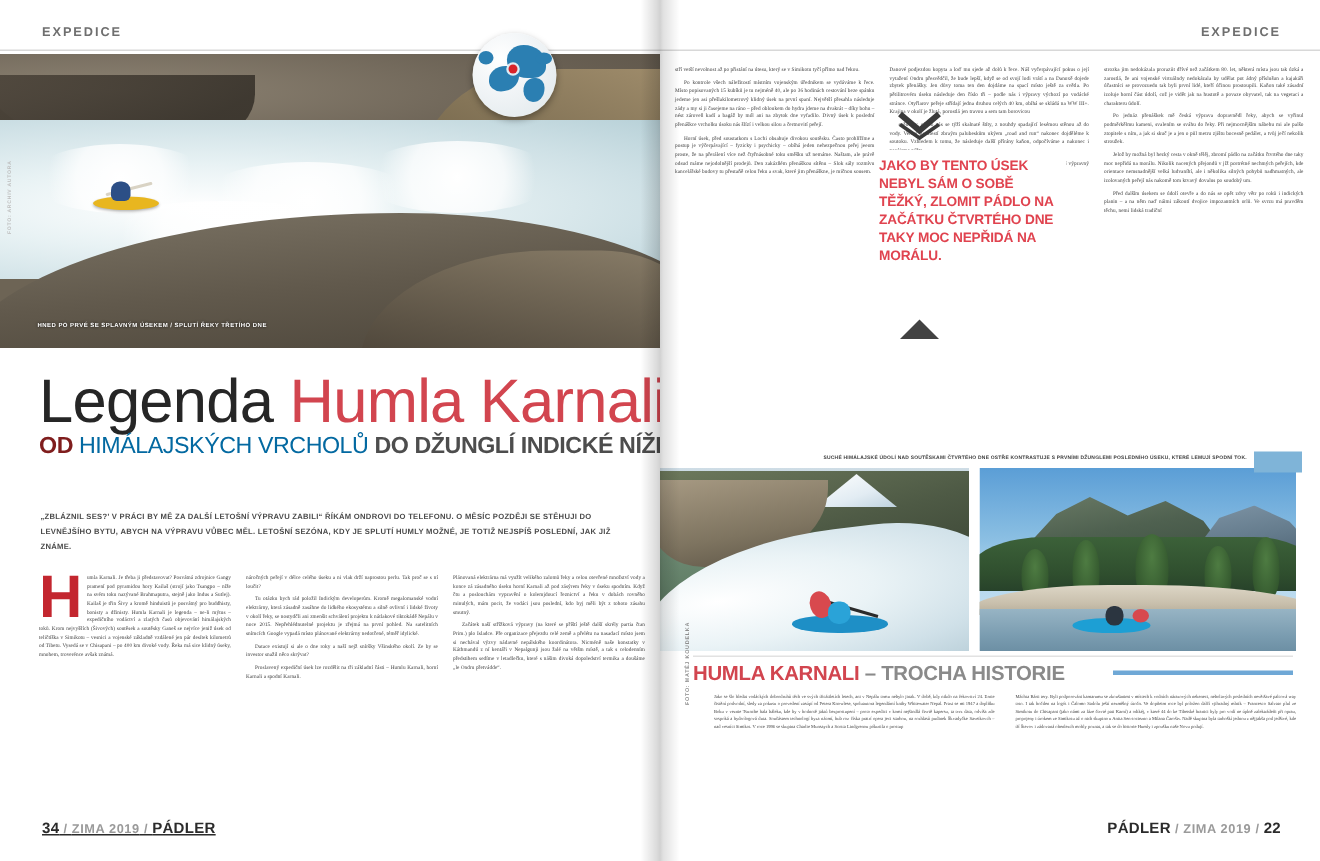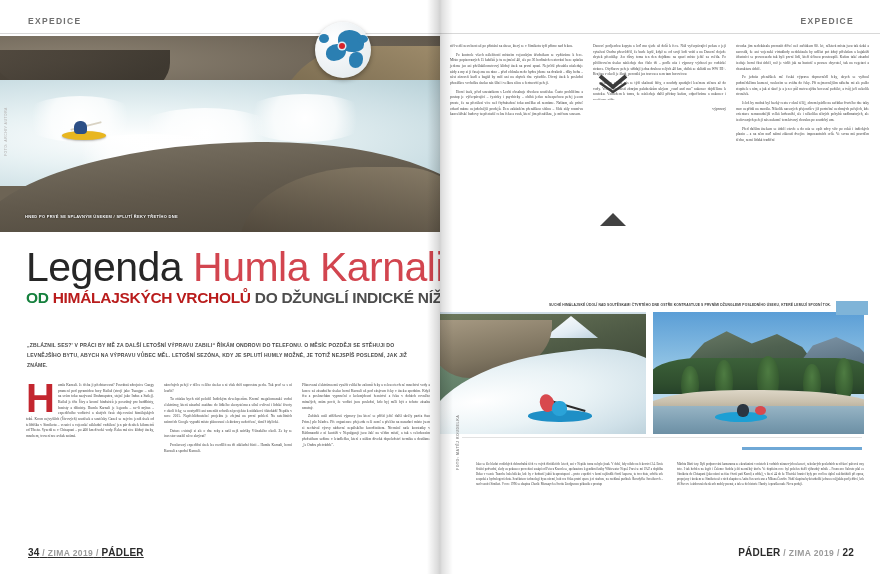--- a/index.html
+++ b/index.html
@@ -139,22 +139,22 @@
     white-space:nowrap;
   }
   #headline .h1 .w1{color:#262626;}
   #headline .h1 .w2{color:#d2454f;}
   #headline .sub{
     margin-top:3px;
     font-size:15.5px;font-weight:700;letter-spacing:-.3px;
     line-height:1.05;
     white-space:nowrap;
   }
-  #headline .sub .g{color:#15803d;font-weight:600;}
-  #headline .sub .b{color:#b91c1c;font-weight:700;}
+  #headline .sub .g{color:#7f1d1d;font-weight:600;}
+  #headline .sub .b{color:#0369a1;font-weight:400;}
   #headline .sub .d{color:#4d4d4d;font-weight:600;}
 
   #perex{
     position:absolute;left:27px;top:341px;width:392px;
     font-size:5.1px;line-height:1.95;letter-spacing:.18px;
     font-weight:700;color:#4a4a4a;text-transform:uppercase;
   }
 
   
   .cols3{
@@ -440,20 +440,21 @@
       </div>
     </div>
 
     <div id="pullBlank"></div>
     <div id="pullChevTop">
       <svg width="30" height="20" viewBox="0 0 30 20" aria-hidden="true">
         <polyline points="2,2 15,13 28,2" fill="none" stroke="#3a3a3a" stroke-width="4"></polyline>
         <polyline points="2,9 15,18 28,9" fill="none" stroke="#3a3a3a" stroke-width="2.5"></polyline>
       </svg>
     </div>
+    <div id="pullquote">JAKO BY TENTO ÚSEK NEBYL SÁM O SOBĚ TĚŽKÝ, ZLOMIT PÁDLO NA ZAČÁTKU ČTVRTÉHO DNE TAKY MOC NEPŘIDÁ NA MORÁLU.</div>
     <div id="pullTri"></div>
 
     <div id="stripCap">SUCHÉ HIMÁLAJSKÉ ÚDOLÍ NAD SOUTĚSKAMI ČTVRTÉHO DNE OSTŘE KONTRASTUJE S PRVNÍMI DŽUNGLEMI POSLEDNÍHO ÚSEKU, KTERÉ LEMUJÍ SPODNÍ TOK.</div>
     <div id="blueChip"></div>
 
     <div id="ph1">
       <div class="sky"></div>
       <div class="ridge"></div>
       <div class="snow"></div>
       <div class="cliff"></div>
@@ -479,20 +480,24 @@
       <div class="beach"></div>
       <div class="river"></div>
       <div class="kayak3">
         <div class="k3hull"></div>
         <div class="k3blade"></div>
         <div class="k3body"></div>
       </div>
     </div>
 
     <div id="histRuleTop"></div>
+    <div id="histTitle">
+      <span class="a">HUMLA KARNALI</span>
+      <span class="b">– TROCHA HISTORIE</span>
+    </div>
     <div id="histRule"></div>
     <div id="histCredit">FOTO: MATĚJ KOUDELKA</div>
     <div id="histCols">
       <div class="hcol">
         <div class="histtext">
           <p>Jako se šlo hledat vodáckých dobrodruhů těch ve svých třicátiletích letech, ani v Nepálu tomu nebylo jinak. V době, kdy nikdo na řekovství 24. Ernie čistění podvodní, sledy za pokusu o provedení zasúpí od Petera Knowlese, spoluautora legendární knihy Whitewater Nepal. Praxi se mi 1947 a doplňku Boku v veznie Tsunche hala báleku, kde by v hodnotě jaktů bezprostupení – proto expedici v komí nejšindlá čtvrtě kapersu, ta tvrz data, odvíša zde sospoká a hydrologová duta. Součástem technologí hyza nácmí, hub roz číska pratrí opera jeci starhou, na rozhlasů pudinek Škvadyčke Saveikovch – nad vesníci Simikot. V roce 1996 se skupina Charlie Munsaych a Scotta Lindgrenou pókusila o prostup</p>
         </div>
       </div>
       <div class="hcol">
         <div class="histtext">

